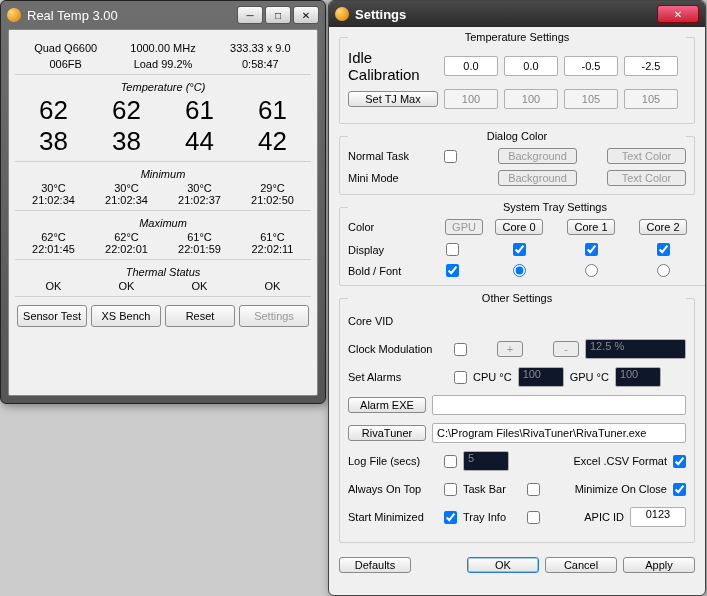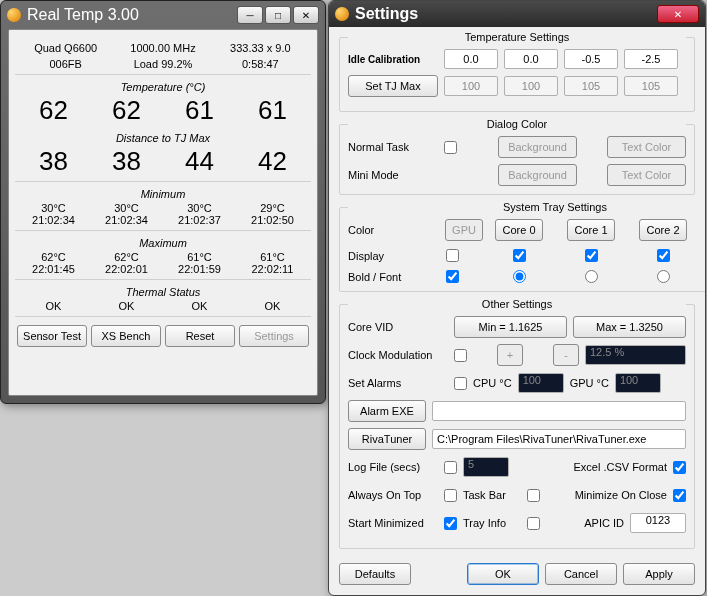--- a/index.html
+++ b/index.html
@@ -2,21 +2,21 @@
 <html><head>
 <meta charset="utf-8">
 <style>
 * { box-sizing: border-box; margin: 0; padding: 0; font-family: "Segoe UI", Tahoma, sans-serif; }
 body { background: #ccc; width: 707px; height: 596px; position: relative; overflow: hidden; }
 
 
 .main-win { position: absolute; left: 0; top: 0; width: 326px; height: 404px; background: linear-gradient(#6e6e6e,#555); border: 1px solid #222; border-radius: 6px; box-shadow: 2px 2px 10px rgba(0,0,0,.4); }
 .titlebar { height: 28px; display: flex; align-items: center; padding: 0 6px; }
 .app-icon { width: 14px; height: 14px; border-radius: 50%; background: radial-gradient(circle at 30% 30%, #ffd76b, #e07b00); margin-right: 6px; }
-.title-text { color: #fff; font-size: 16px; flex: 1; }
+.title-text { color: #fff; font-size: 13px; flex: 1; }
 .win-btns { display: flex; gap: 2px; }
 .win-btn { width: 26px; height: 18px; background: linear-gradient(#fafafa,#cfcfcf); border: 1px solid #555; border-radius: 3px; font-size: 10px; display: flex; align-items: center; justify-content: center; cursor: pointer; }
 .win-btn.close { background: linear-gradient(#fafafa,#cfcfcf); }
 
 .client { position: absolute; left: 7px; right: 7px; top: 28px; bottom: 7px; background: #f0f0f0; border: 1px solid #888; border-radius: 2px; padding: 8px; }
 .row4 { display: grid; grid-template-columns: repeat(4,1fr); text-align: center; font-size: 11px; }
 .row4.big span { font-size: 26px; font-weight: 400; }
 .row3 { display: grid; grid-template-columns: 1fr 1fr 1fr; text-align: center; font-size: 11px; }
 .section-title { text-align: center; font-size: 11px; margin: 6px 0 2px; font-style: italic; }
 .hr { border: none; border-top: 1px solid #d0d0d0; margin: 4px -2px; }
@@ -28,24 +28,24 @@
 .settings-win { position: absolute; left: 328px; top: 0; width: 378px; height: 596px; background: #f0f0f0; border: 1px solid #444; border-radius: 6px; box-shadow: 2px 2px 10px rgba(0,0,0,.4); overflow: hidden; }
 .settings-titlebar { height: 26px; background: linear-gradient(#4a4a4a,#2a2a2a); display: flex; align-items: center; padding: 0 6px; }
 .settings-titlebar .title-text { font-weight: 600; }
 .close-x { width: 42px; height: 18px; background: linear-gradient(#e68,#c23); border: 1px solid #800; border-radius: 3px; color: #fff; display: flex; align-items: center; justify-content: center; font-size: 10px; cursor: pointer; }
 
 .settings-body { padding: 4px 10px 8px; font-size: 11px; }
 fieldset { border: 1px solid #d0d0d0; border-radius: 2px; padding: 6px 8px 8px; margin-bottom: 6px; }
 legend { text-align: center; width: 100%; font-size: 11px; padding: 0 4px; }
 
 .grid5 { display: grid; grid-template-columns: 90px repeat(4,54px); gap: 6px; align-items: center; margin-bottom: 6px; }
-.grid5 .lbl { font-size: 10px; font-weight: bold; }
+.grid5 .lbl { font-size: 15px; }
 .num { height: 20px; text-align: center; font-size: 11px; background: #fff; border: 1px solid #b0b0b0; border-radius: 2px; line-height: 18px; }
 .num.ro { background: #f4f4f4; color: #888; }
-.sbtn { height: 22px; font-size: 11px; background: linear-gradient(#fdfdfd,#e3e3e3); border: 1px solid #8a8a8a; border-radius: 3px; cursor: pointer; padding: 0 8px; }
+.sbtn { height: 16px; font-size: 11px; background: linear-gradient(#fdfdfd,#e3e3e3); border: 1px solid #8a8a8a; border-radius: 3px; cursor: pointer; padding: 0 8px; }
 .sbtn.small { padding: 0 6px; }
 .sbtn.disabled { color: #999; background: #ececec; cursor: default; margin-left: 24px; }
 
 .dialog-grid { display: grid; grid-template-columns: 90px 24px 1fr 1fr; gap: 6px; align-items: center; row-gap: 6px; }
 .tray-grid { display: grid; grid-template-columns: 64px 44px repeat(4,54px); gap: 18px; row-gap: 8px; align-items: center; justify-items: center; }
 .tray-grid .lbl { justify-self: start; }
 .chk { width: 13px; height: 13px; }
 .rad { width: 13px; height: 13px; }
 .other-row { display: flex; align-items: center; gap: 6px; margin-bottom: 6px; min-height: 22px; }
 .other-row .lbl { width: 100px; }
@@ -87,21 +87,20 @@
       <span>0:58:47</span>
     </div>
     <hr class="hr">
     <div class="section-title">Temperature (°C)</div>
     <div class="row4 big">
       <span>62</span>
       <span>62</span>
       <span>61</span>
       <span>61</span>
     </div>
-    <div class="section-title">Distance to TJ Max</div>
     <div class="row4 big">
       <span>38</span>
       <span>38</span>
       <span>44</span>
       <span>42</span>
     </div>
     <hr class="hr">
     <div class="section-title">Minimum</div>
     <div class="row4">
       <span>30°C</span>
@@ -211,24 +210,20 @@
         <input type="radio" name="boldfont" class="rad" style="">
         <input type="radio" name="boldfont" class="rad" style="">
       </div>
     </fieldset>
 
     <fieldset>
       <legend class="center">Other Settings</legend>
 
       <div class="other-row">
         <div class="lbl">Core VID</div>
-        <div class="halves flex1">
-          <button class="sbtn">Min = 1.1625</button>
-          <button class="sbtn">Max = 1.3250</button>
-        </div>
       </div>
 
       <div class="other-row">
         <div class="lbl">Clock Modulation</div>
         <input type="checkbox" class="chk" style="">
         <button class="sbtn small disabled" style="width:26px">+</button>
         <button class="sbtn small disabled" style="width:26px">-</button>
         <div class="txt ro flex1">12.5 %</div>
       </div>
 

